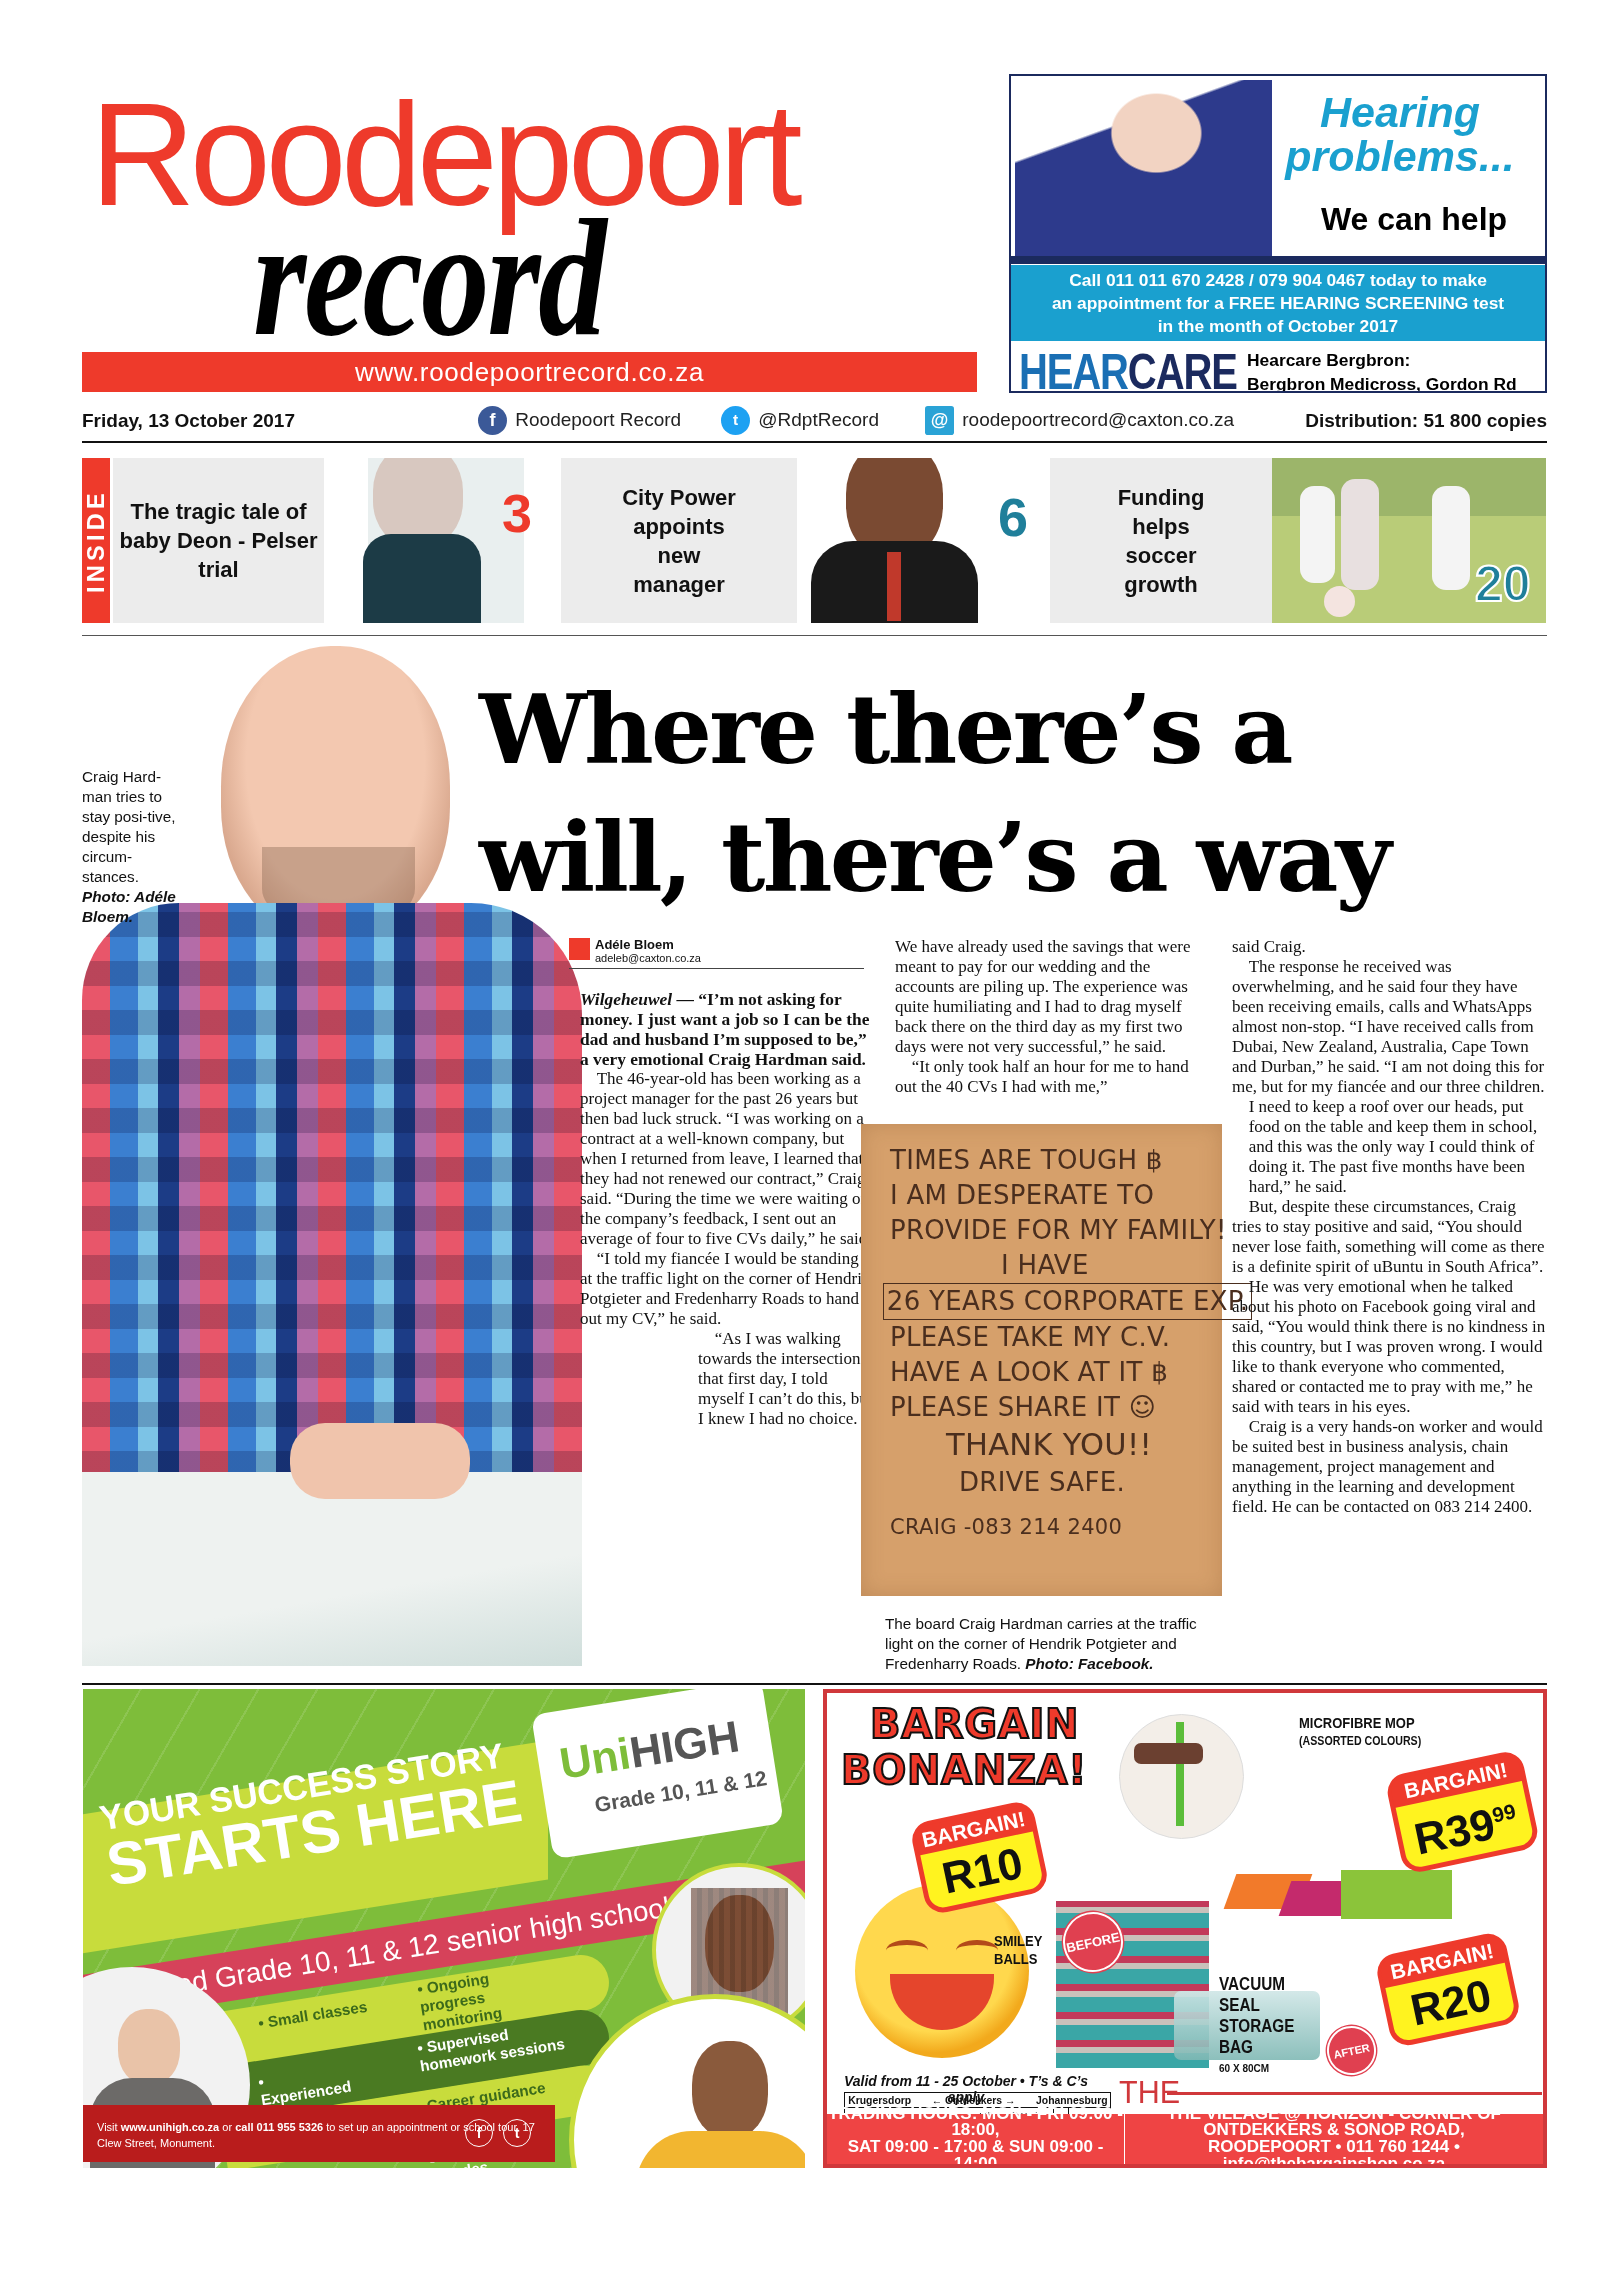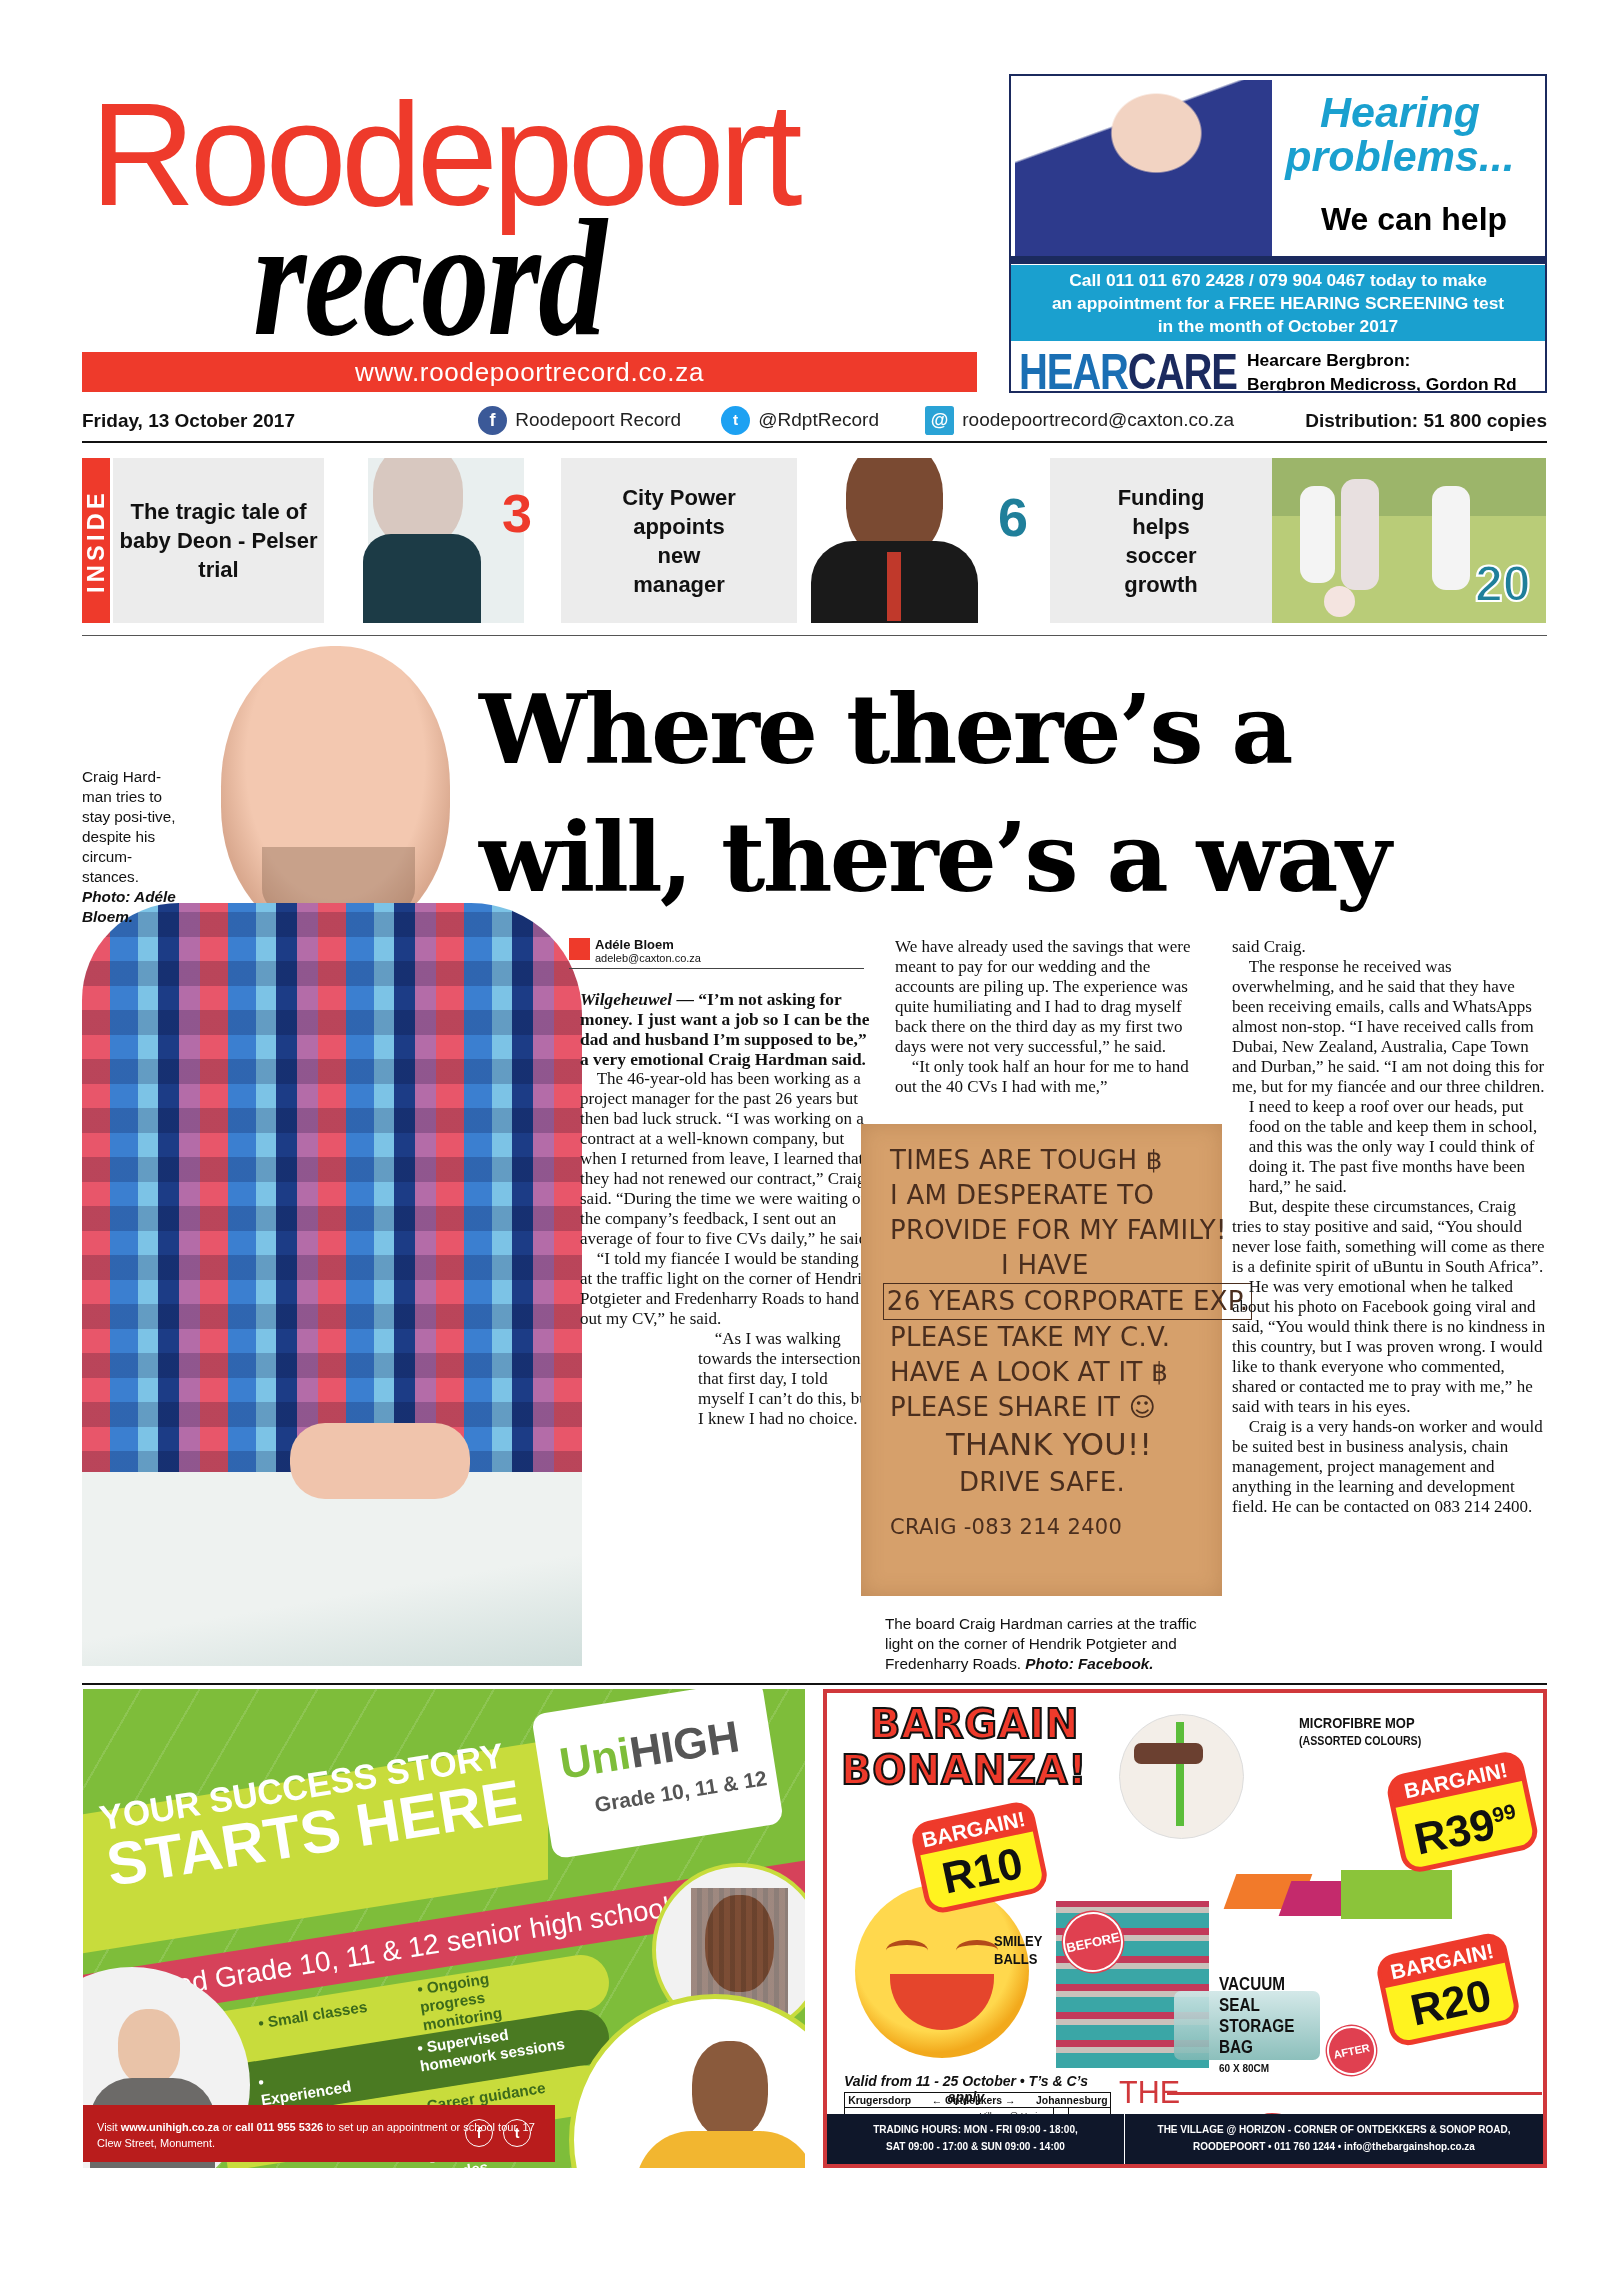--- a/index.html
+++ b/index.html
@@ -94,21 +94,21 @@
   .barg-prod { font-weight: bold; font-size: 15.3px; line-height: 18px; color: #111; transform: scaleX(0.85); transform-origin: left top; }
   .barg-smiley { left: 28px; top: 191px; width: 174px; height: 174px; border-radius: 50%; background: radial-gradient(circle at 45% 40%, #ffd84d 0 55%, #f2a91c 70%); }
   .barg-mop { left: 292px; top: 21px; width: 125px; height: 125px; border-radius: 50%; background: #f3eee8; border: 1.4px solid #ddd; }
   .barg-bubble { width: 60px; height: 60px; border-radius: 50%; background: #e04050; color: #fff; font-weight: bold; font-size: 13px; display: flex; align-items: center; justify-content: center; transform: rotate(-12deg); border: 2.8px solid #fff; box-shadow: 0 0 0 1.4px #e04050; }
   .barg-valid { left: 14px; top: 380px; width: 250px; text-align: center; font-weight: bold; font-size: 14px; font-style: italic; }
   .barg-map { left: 17.4px; top: 399px; width: 267px; height: 56px; border: 1.4px solid #111; font-size: 10.4px; }
   .barg-logo-the { left: 292px; top: 382px; color: #d0383b; font-size: 30.5px; }
   .barg-logo-line { left: 340px; top: 399px; width: 375px; height: 2.8px; background: #d0383b; }
   .barg-logo-main { left: 292px; top: 410px; color: #d0383b; font-weight: bold; font-size: 57px; letter-spacing: -1.4px; font-family: "DejaVu Sans", sans-serif; }
   .barg-logo-shop { left: 576px; top: 432px; color: #d0383b; font-size: 36px; }
-  .barg-foot { left: 0; bottom: 0; width: 100%; height: 50px; background: #0f172a; color: #fff; font-weight: bold; font-size: 10px; line-height: 16.7px; display: flex; }
+  .barg-foot { left: 0; bottom: 0; width: 100%; height: 50px; background: #ef4444; color: #fff; font-weight: bold; font-size: 17px; line-height: 16.7px; display: flex; }
   .barg-foot div { display: flex; align-items: center; justify-content: center; text-align: center; }
 </style>
 </head>
 <body>
 
 <div class="abs mast-title">Roodepoort</div>
 <div class="abs mast-record">record</div>
 <div class="abs mast-bar">
   <span>www.roodepoortrecord.co.za</span>
 </div>
@@ -238,21 +238,21 @@
   <div style="padding-left:69px">DRIVE SAFE.</div>
   <div style="font-size:21px;padding-top:9.7px">CRAIG -083 214 2400</div>
 </div>
 <div class="abs sign-cap">
   <span>The board Craig Hardman carries at the traffic light on the corner of Hendrik Potgieter and Fredenharry Roads.</span>
   <b><i>Photo: Facebook.</i></b>
 </div>
 
 <div class="abs col col3">
   <p>said Craig.</p>
-  <p class="ind">The response he received was overwhelming, and he said that they have been receiving emails, calls and WhatsApps almost non-stop. “I have received calls from Dubai, New Zealand, Australia, Cape Town and Durban,” he said. “I am not doing this for me, but for my fiancée and our three children.</p>
+  <p class="ind">The response he received was overwhelming, and he said four they have been receiving emails, calls and WhatsApps almost non-stop. “I have received calls from Dubai, New Zealand, Australia, Cape Town and Durban,” he said. “I am not doing this for me, but for my fiancée and our three children.</p>
   <p style="padding-left:16.7px">I need to keep a roof over our heads, put food on the table and keep them in school, and this was the only way I could think of doing it. The past five months have been hard,” he said.</p>
   <p class="ind">But, despite these circumstances, Craig tries to stay positive and said, “You should never lose faith, something will come as there is a definite spirit of uBuntu in South Africa”.</p>
   <p class="ind">He was very emotional when he talked about his photo on Facebook going viral and said, “You would think there is no kindness in this country, but I was proven wrong. I would like to thank everyone who commented, shared or contacted me to pray with me,” he said with tears in his eyes.</p>
   <p class="ind">Craig is a very hands-on worker and would be suited best in business analysis, chain management, project management and anything in the learning and development field. He can be contacted on 083 214 2400.</p>
 </div>
 
 <div class="abs rule3"></div>
 
 <div class="abs uni">
   <div class="abs uni-stripes"></div>

